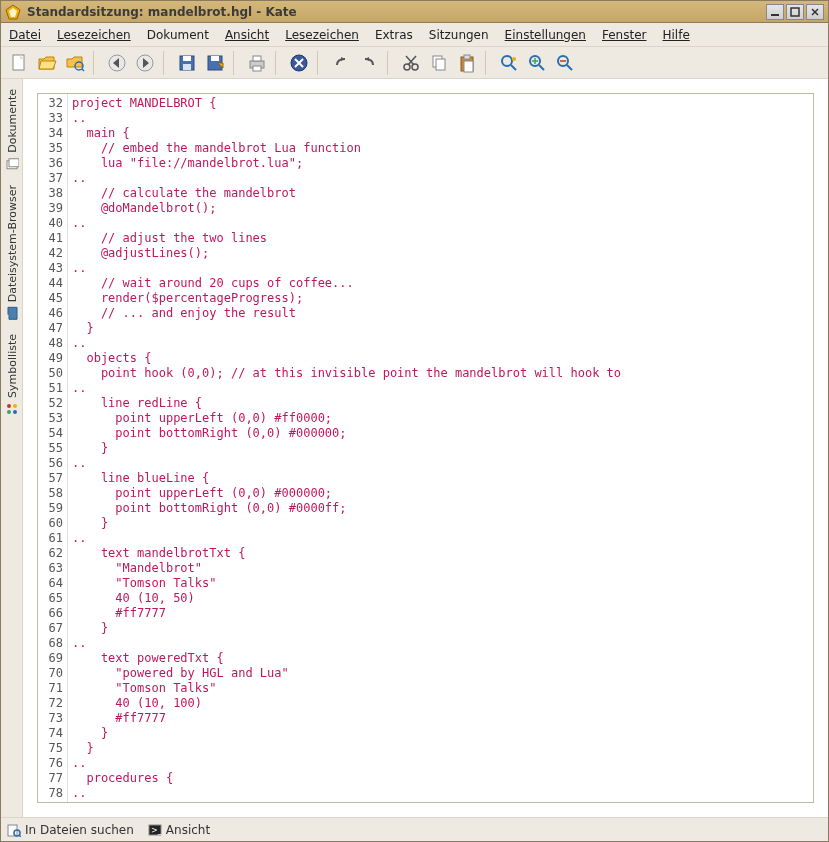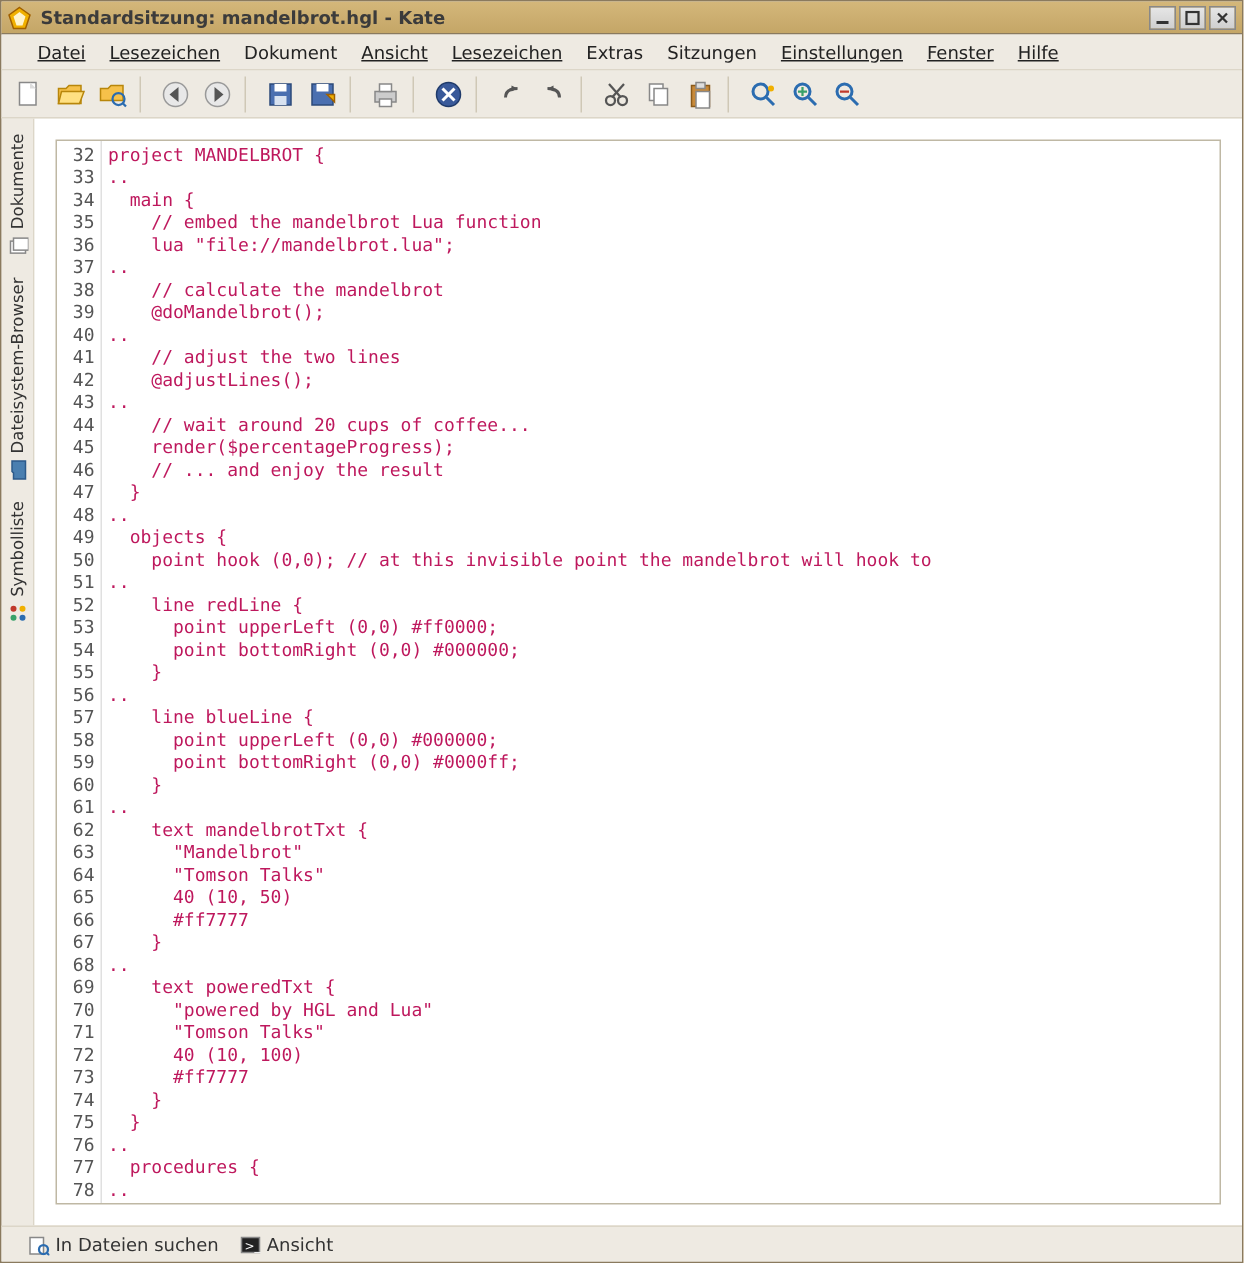--- a/index.html
+++ b/index.html
@@ -39,21 +39,21 @@
   margin-left: 2px;
   display: flex; align-items: center; justify-content: center;
   font-size: 11px;
   cursor: pointer;
 }
 .menubar {
   height: 24px;
   background: #eeeae2;
   display: flex;
   align-items: center;
-  padding: 0 16px;
+  padding: 0 0;
   border-bottom: 1px solid #dcd6c8;
 }
 .menubar .mi {
   padding: 3px 8px;
   font-size: 12px;
   color: #222;
   cursor: pointer;
 }
 .menubar .mi .ul { text-decoration: underline; }
 .toolbar {
@@ -149,21 +149,21 @@
   font-size: 11px;
   color: #222;
   gap: 18px;
 }
 .bottombar {
   height: 24px;
   background: #eeeae2;
   border-top: 1px solid #dcd6c8;
   display: flex;
   align-items: center;
-  padding: 0 18px;
+  padding: 0 6px;
   gap: 14px;
   font-size: 12px;
 }
 .bottomtab {
   display: flex;
   align-items: center;
   gap: 4px;
   cursor: pointer;
   color: #333;
 }

